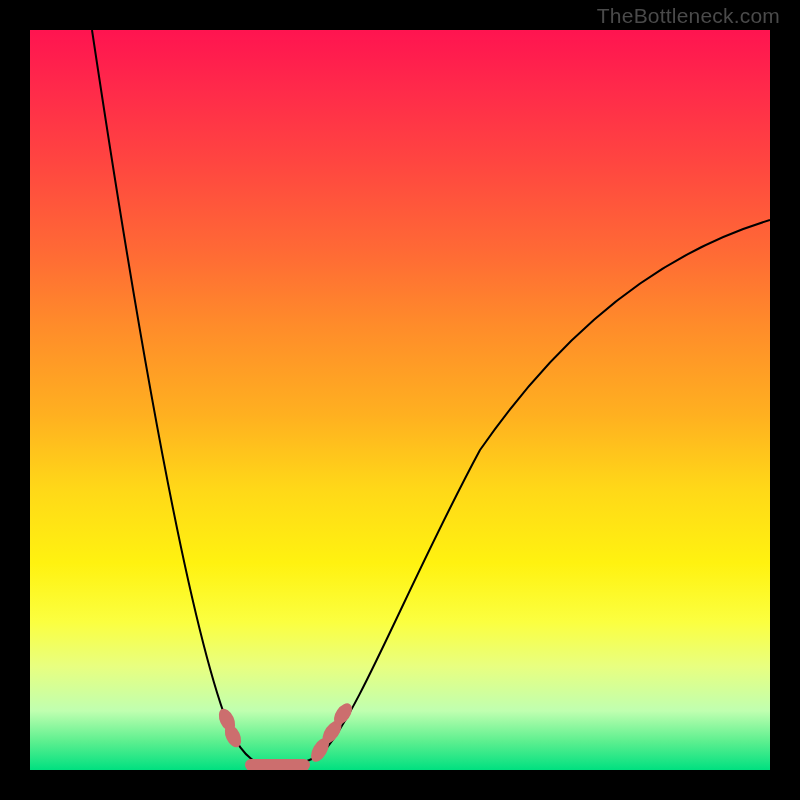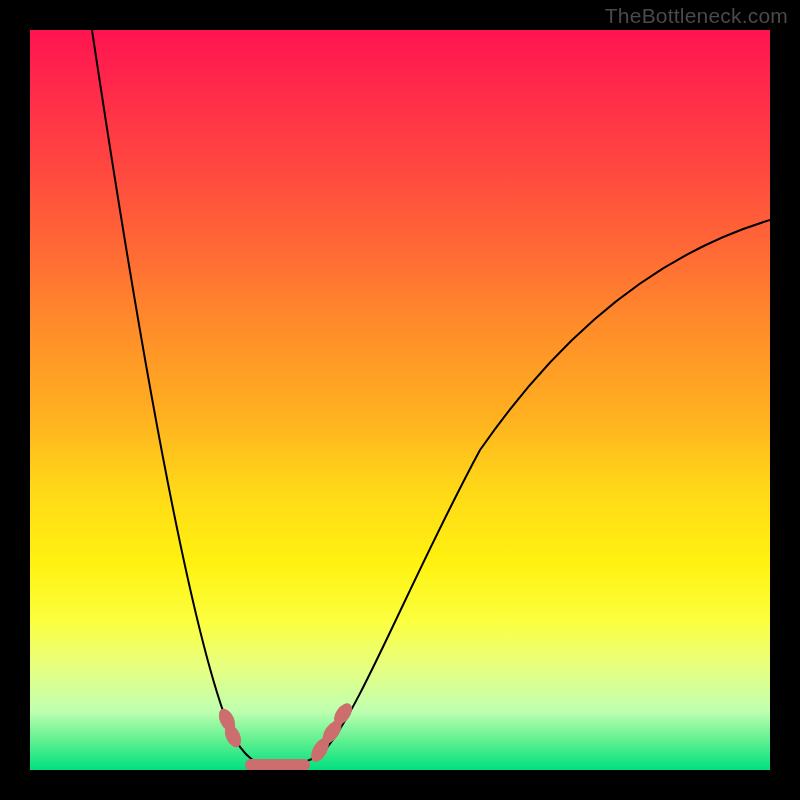--- a/index.html
+++ b/index.html
@@ -7,21 +7,21 @@
     width: 800px;
     height: 800px;
     background: #000;
     position: relative;
     overflow: hidden;
     font-family: Arial, sans-serif;
   }
   .watermark {
     position: absolute;
     top: 4px;
-    right: 12px;
+    right: 20px;
     color: #4a4a4a;
     font-size: 21px;
     font-weight: 500;
     letter-spacing: 0.2px;
     z-index: 10;
   }
   .plot-area {
     position: absolute;
     left: 30px;
     top: 30px;

